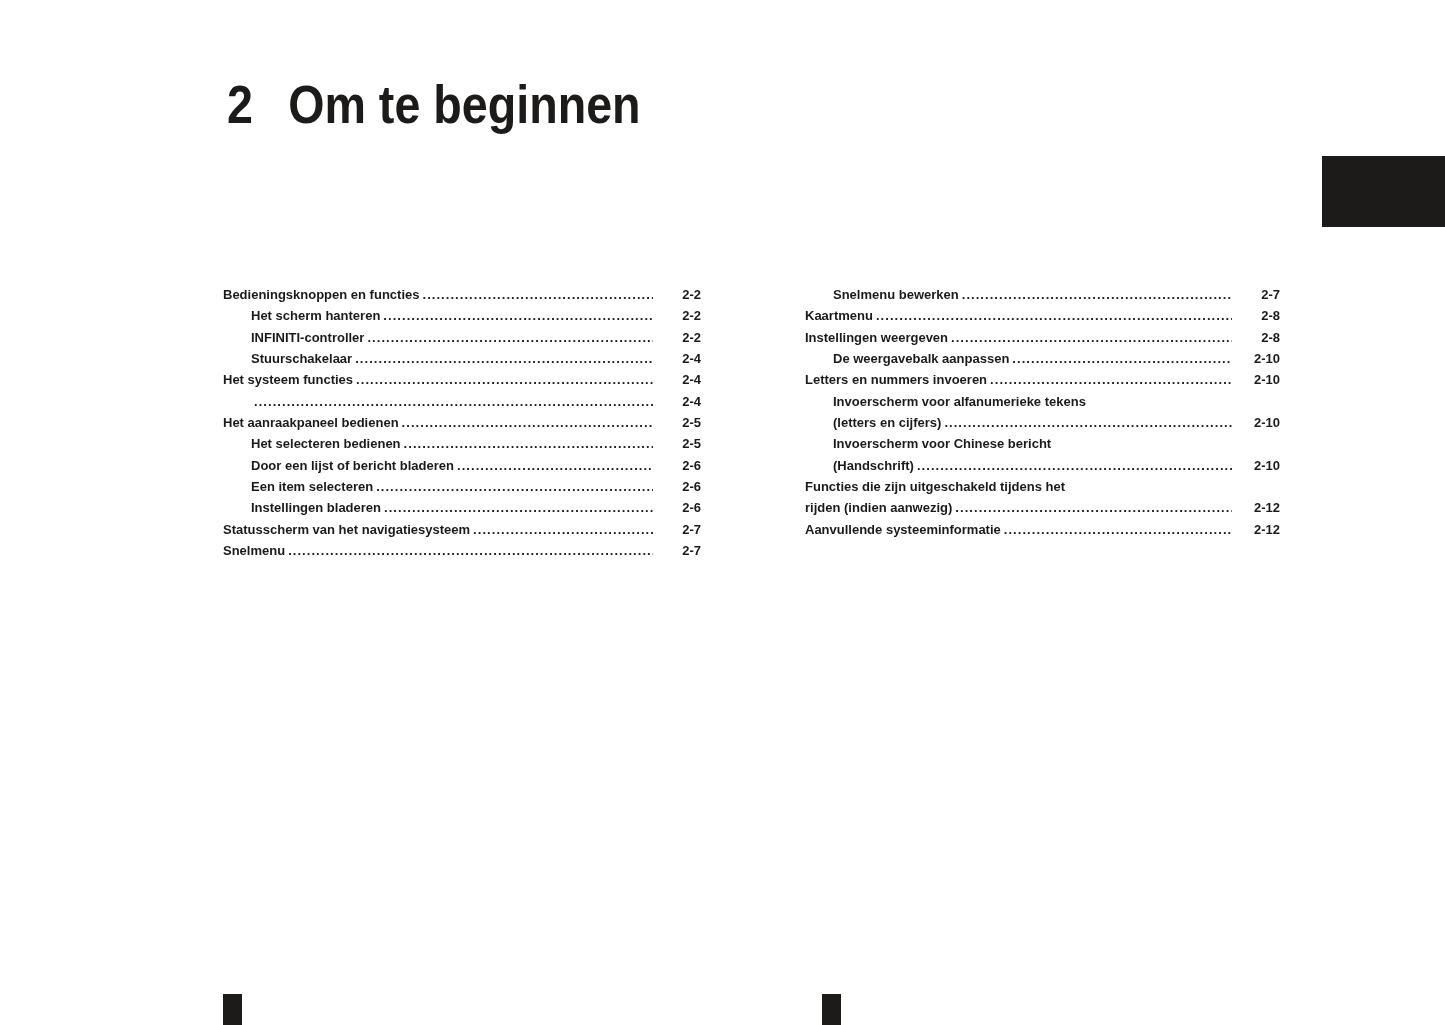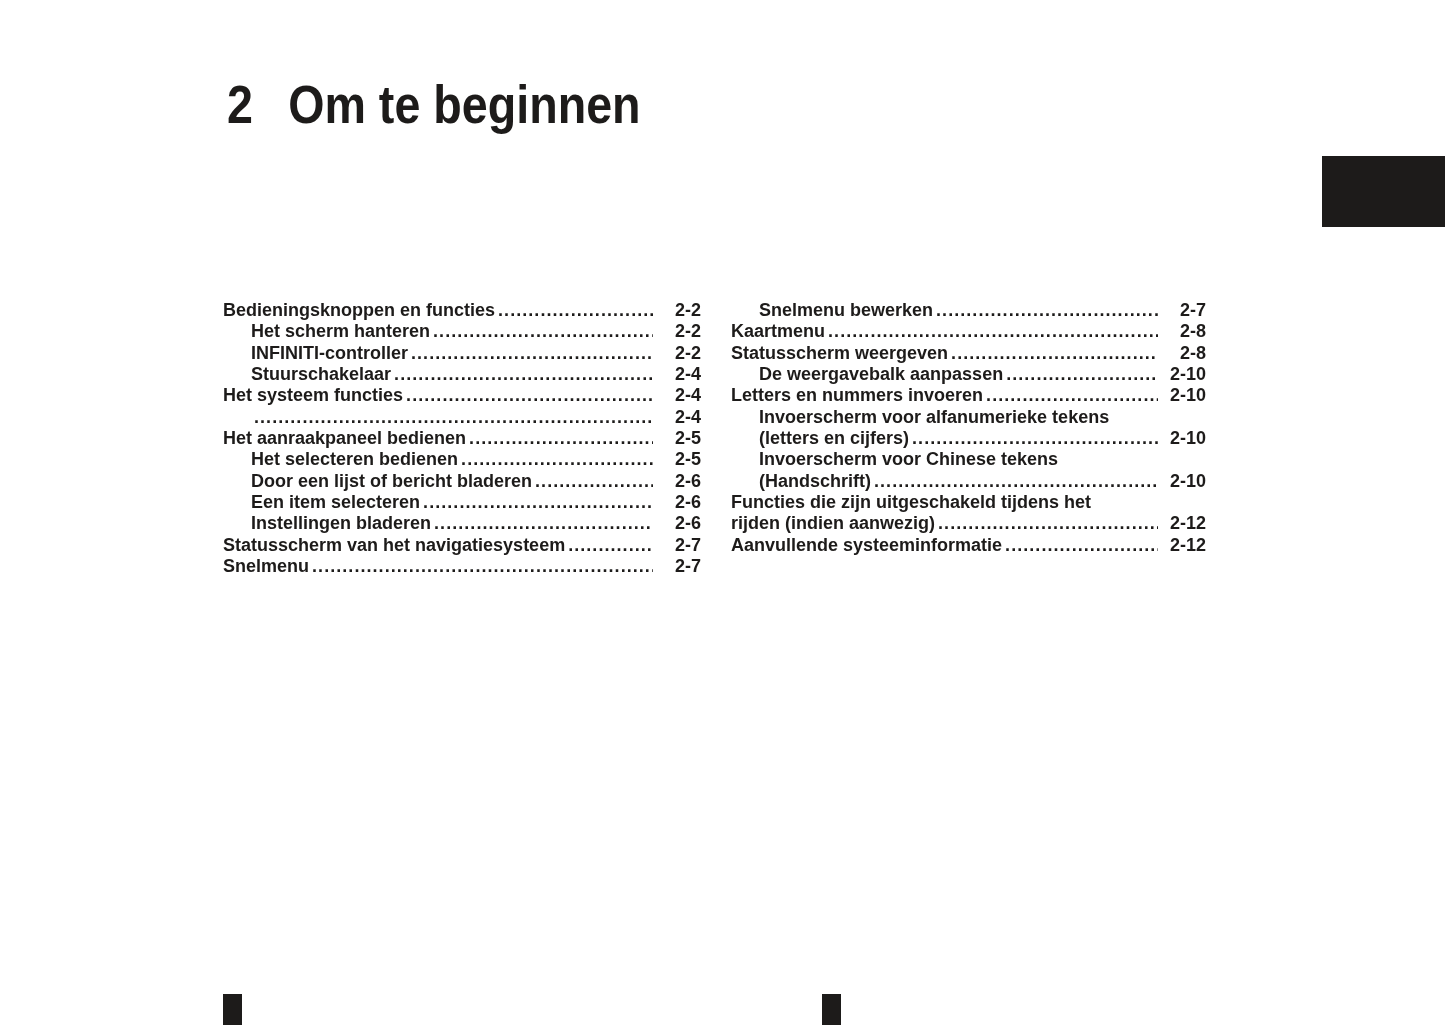--- a/index.html
+++ b/index.html
@@ -36,24 +36,24 @@
   .thumb-tab {
     position: absolute;
     left: 1322px; top: 156px;
     width: 123px; height: 71px;
     background: var(--ink, #1d1b1a);
   }
 
   
   .toc {
     position: absolute;
-    left: 223px; top: 300px;
+    left: 223px; top: 284px;
     display: flex;
-    column-gap: 30px;
-    font-size: 18px;
+    column-gap: 104px;
+    font-size: 13px;
     font-weight: 700;
   }
   .toc-col { display: block; }
   .toc-col.left  { width: 478px; }
   .toc-col.right { width: 475px; }
   .toc-row {
     display: flex;
     align-items: baseline;
     height: 21.35px;
     line-height: 21.35px;
@@ -173,21 +173,21 @@
           <span class="toc-text">Snelmenu bewerken</span>
           <span class="leader"></span>
           <span class="pg">2-7</span>
         </div>
         <div class="toc-row">
           <span class="toc-text">Kaartmenu</span>
           <span class="leader"></span>
           <span class="pg">2-8</span>
         </div>
         <div class="toc-row">
-          <span class="toc-text">Statusscherm weergeven</span>
+          <span class="toc-text">Instellingen weergeven</span>
           <span class="leader"></span>
           <span class="pg">2-8</span>
         </div>
         <div class="toc-row ind">
           <span class="toc-text">De weergavebalk aanpassen</span>
           <span class="leader"></span>
           <span class="pg">2-10</span>
         </div>
         <div class="toc-row">
           <span class="toc-text">Letters en nummers invoeren</span>
@@ -196,21 +196,21 @@
         </div>
         <div class="toc-row ind">
           <span class="toc-text">Invoerscherm voor alfanumerieke tekens</span>
         </div>
         <div class="toc-row ind">
           <span class="toc-text">(letters en cijfers)</span>
           <span class="leader"></span>
           <span class="pg">2-10</span>
         </div>
         <div class="toc-row ind">
-          <span class="toc-text">Invoerscherm voor Chinese tekens</span>
+          <span class="toc-text">Invoerscherm voor Chinese bericht</span>
         </div>
         <div class="toc-row ind">
           <span class="toc-text">(Handschrift)</span>
           <span class="leader"></span>
           <span class="pg">2-10</span>
         </div>
         <div class="toc-row">
           <span class="toc-text">Functies die zijn uitgeschakeld tijdens het</span>
         </div>
         <div class="toc-row">

